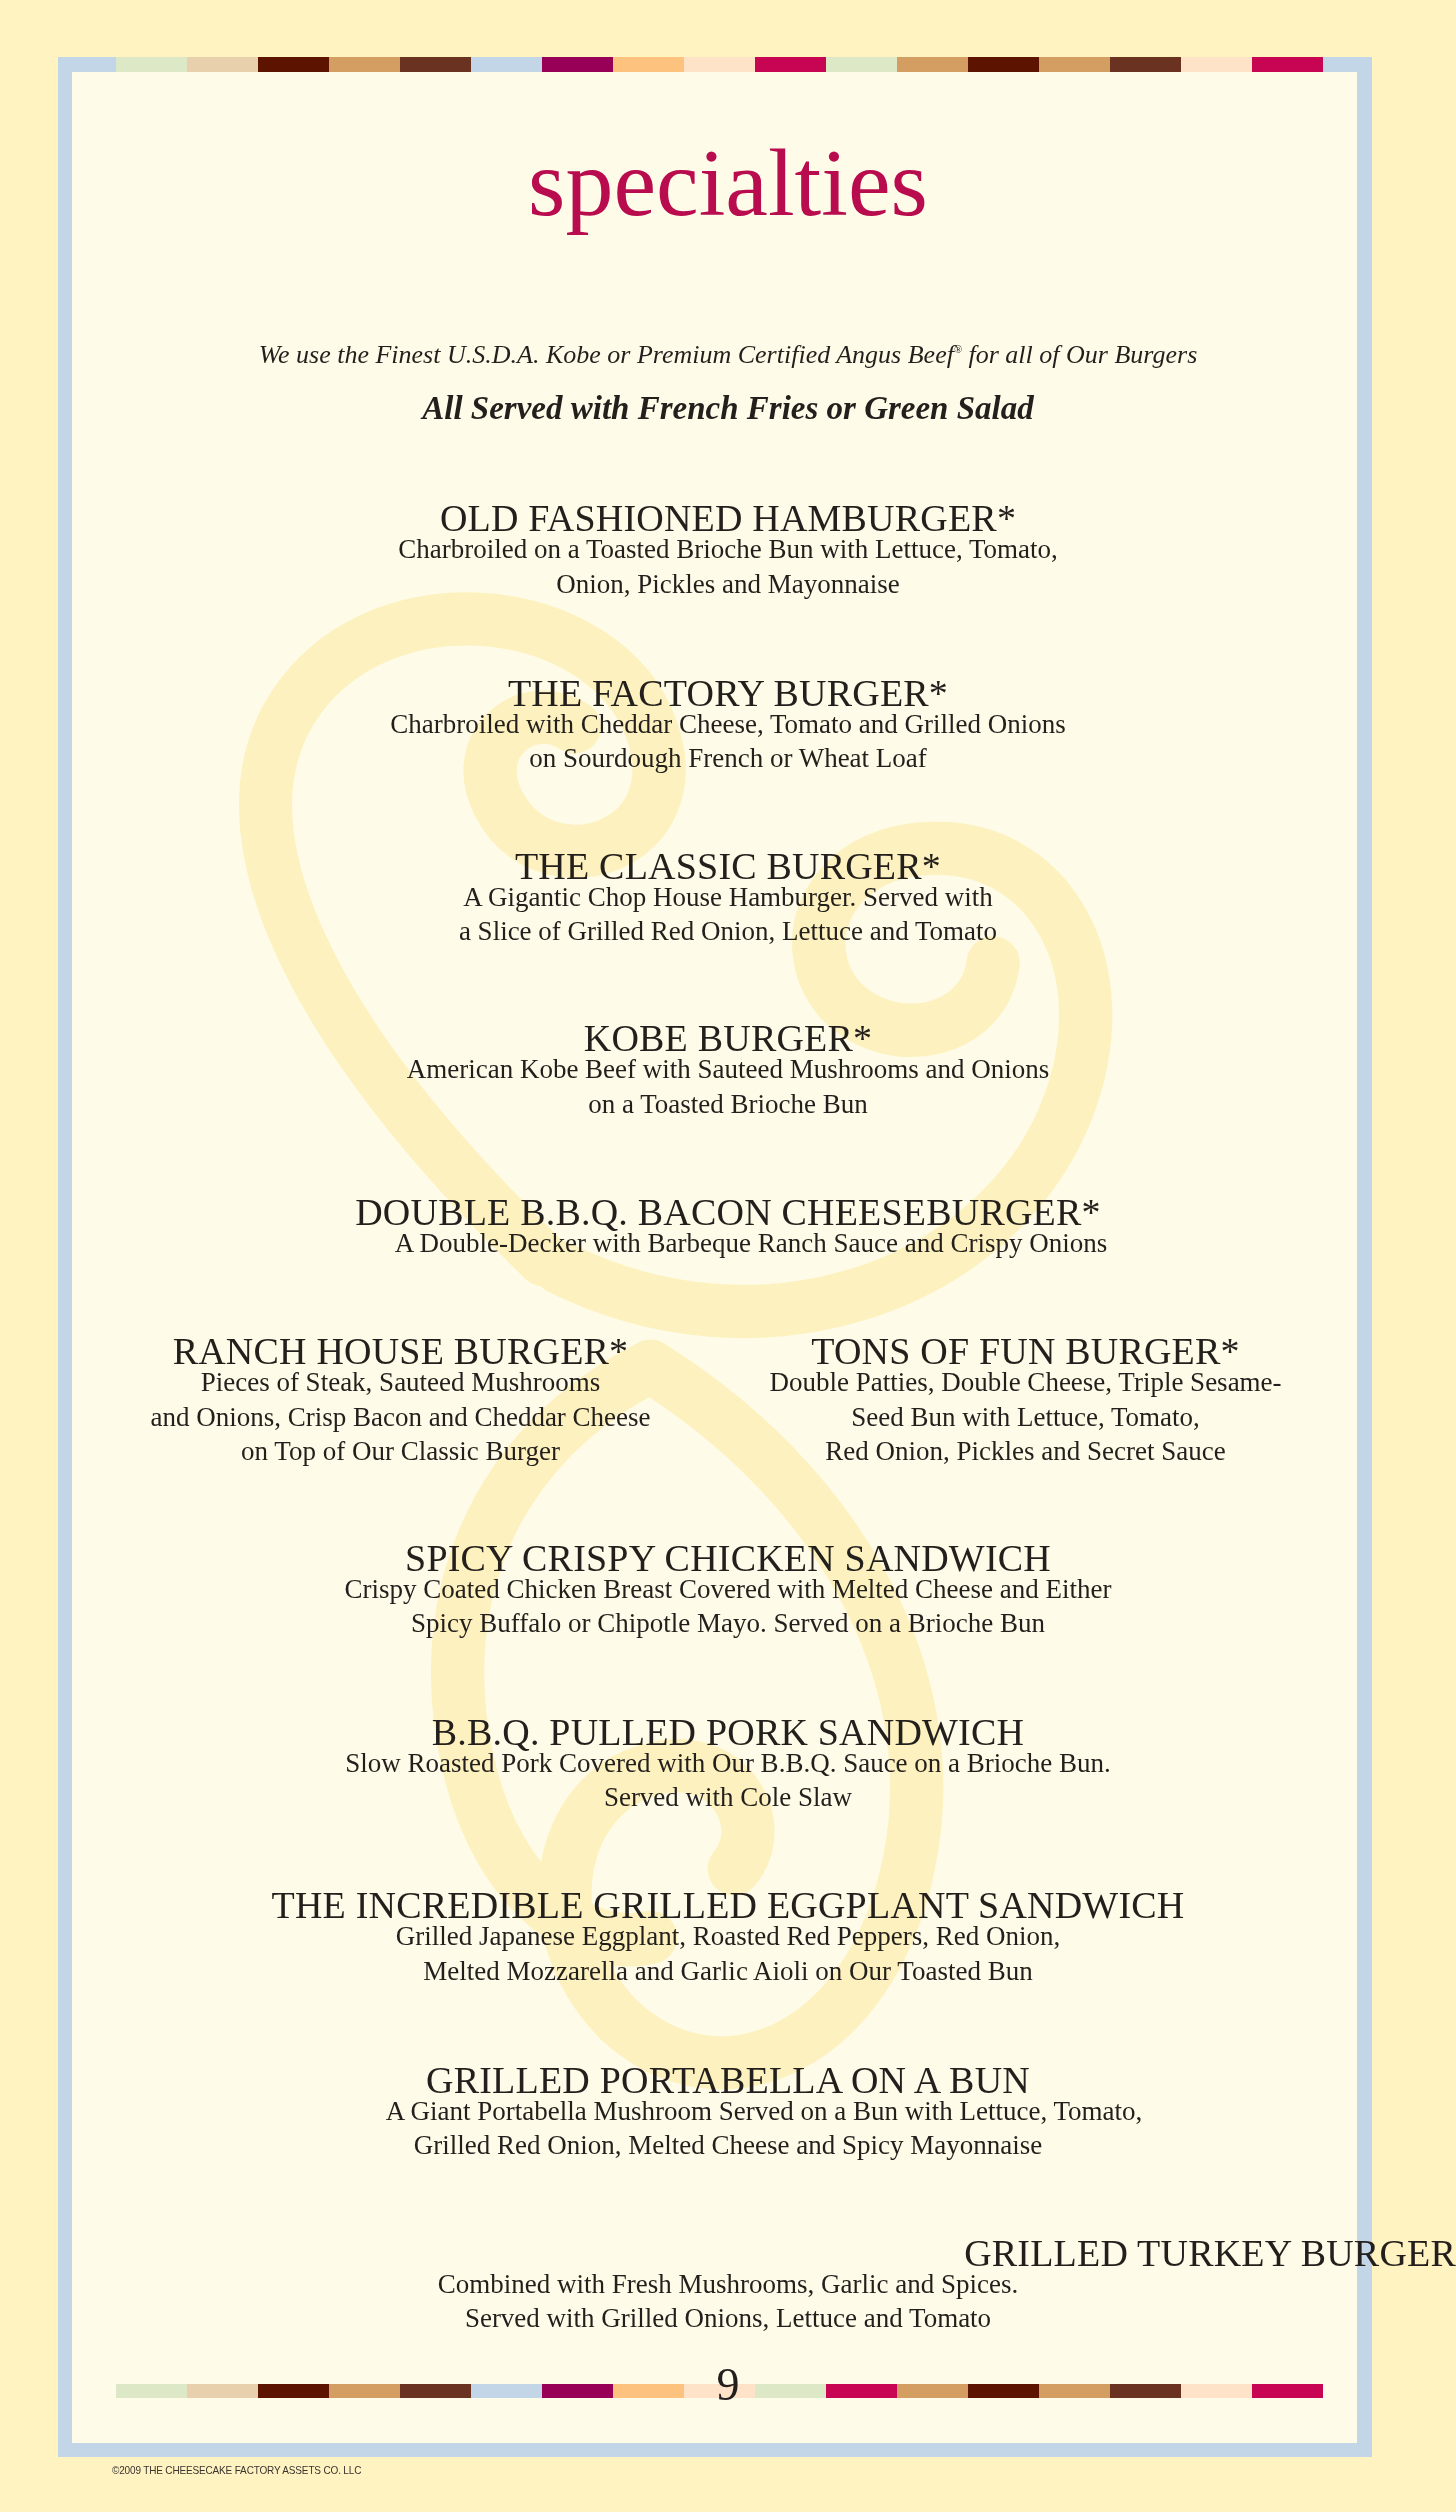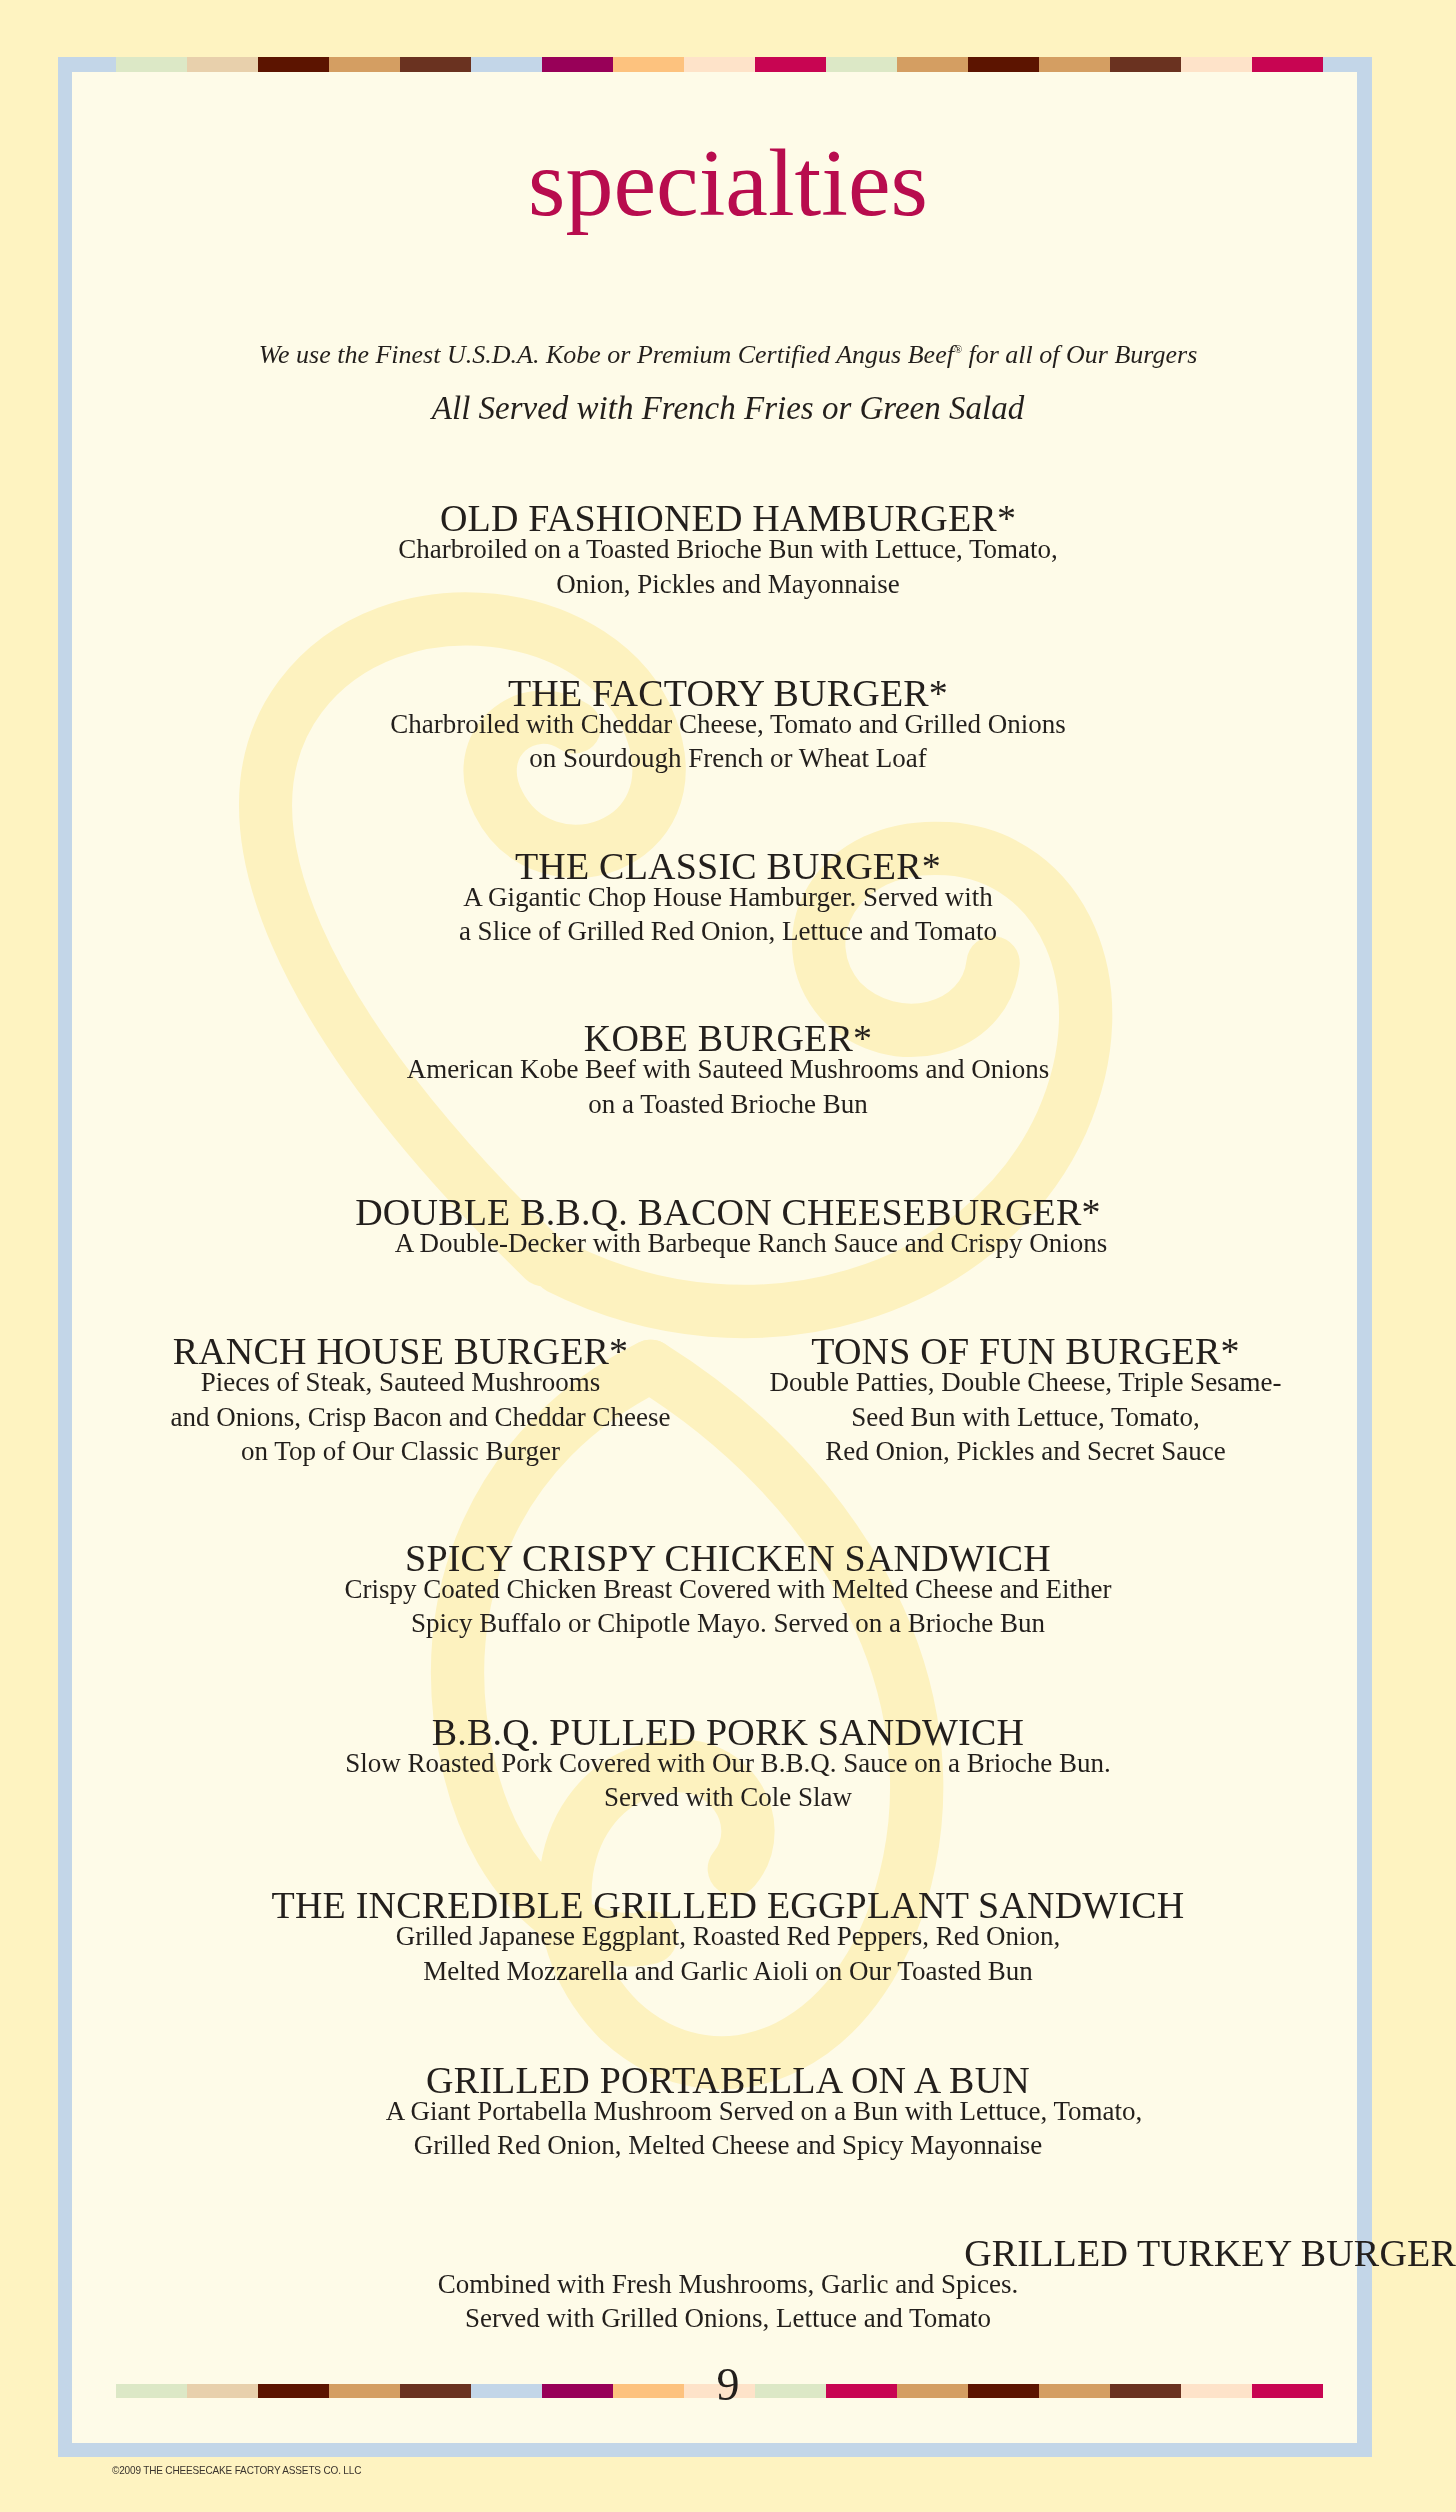--- a/index.html
+++ b/index.html
@@ -93,40 +93,40 @@
     <div class="blk" style="background: rgb(92, 20, 0);"></div>
     <div class="blk" style="background: rgb(212, 158, 98);"></div>
     <div class="blk" style="background: rgb(106, 50, 32);"></div>
     <div class="blk" style="background: rgb(254, 227, 201);"></div>
     <div class="blk" style="background: rgb(200, 5, 82);"></div>
   </div>
 
 <div class="title">specialties</div>
 
 <div class="line intro1" style="top:340px;"><span>We use the Finest U.S.D.A. Kobe or Premium Certified Angus Beef</span><span class="sup">®</span><span> for all of Our Burgers</span></div>
-<div class="line intro2" style="top:390px;">All Served with French Fries or Green Salad</div>
+<div class="line intro2" style="top:390px;font-weight:bold;">All Served with French Fries or Green Salad</div>
 
 <div id="items">
     <div class="line head" style="top: 496px;">OLD FASHIONED HAMBURGER*</div>
     <div class="line desc" style="top: 534px;">Charbroiled on a Toasted Brioche Bun with Lettuce, Tomato,</div>
     <div class="line desc" style="top: 569px;">Onion, Pickles and Mayonnaise</div>
     <div class="line head" style="top: 671px;">THE FACTORY BURGER*</div>
     <div class="line desc" style="top: 709px;">Charbroiled with Cheddar Cheese, Tomato and Grilled Onions</div>
     <div class="line desc" style="top: 743px;">on Sourdough French or Wheat Loaf</div>
     <div class="line head" style="top: 844px;">THE CLASSIC BURGER*</div>
     <div class="line desc" style="top: 882px;">A Gigantic Chop House Hamburger. Served with</div>
     <div class="line desc" style="top: 916px;">a Slice of Grilled Red Onion, Lettuce and Tomato</div>
     <div class="line head" style="top: 1016px;">KOBE BURGER*</div>
     <div class="line desc" style="top: 1054px;">American Kobe Beef with Sauteed Mushrooms and Onions</div>
     <div class="line desc" style="top: 1089px;">on a Toasted Brioche Bun</div>
     <div class="line head" style="top: 1190px;">DOUBLE B.B.Q. BACON CHEESEBURGER*</div>
     <div class="line desc" style="top: 1228px; padding-left: 23px;">A Double-Decker with Barbeque Ranch Sauce and Crispy Onions</div>
     <div class="col head" style="left: 58px; width: 685px; top: 1329px;">RANCH HOUSE BURGER*</div>
     <div class="col desc" style="left: 58px; width: 685px; top: 1367px;">Pieces of Steak, Sauteed Mushrooms</div>
-    <div class="col desc" style="left: 58px; width: 685px; top: 1402px; margin-left: 20px;">and Onions, Crisp Bacon and Cheddar Cheese</div>
+    <div class="col desc" style="left: 58px; width: 685px; top: 1402px;">and Onions, Crisp Bacon and Cheddar Cheese</div>
     <div class="col desc" style="left: 58px; width: 685px; top: 1436px;">on Top of Our Classic Burger</div>
     <div class="col head" style="left: 683px; width: 685px; top: 1329px;">TONS OF FUN BURGER*</div>
     <div class="col desc" style="left: 683px; width: 685px; top: 1367px;">Double Patties, Double Cheese, Triple Sesame-</div>
     <div class="col desc" style="left: 683px; width: 685px; top: 1402px;">Seed Bun with Lettuce, Tomato,</div>
     <div class="col desc" style="left: 683px; width: 685px; top: 1436px;">Red Onion, Pickles and Secret Sauce</div>
     <div class="line head" style="top: 1536px;">SPICY CRISPY CHICKEN SANDWICH</div>
     <div class="line desc" style="top: 1574px;">Crispy Coated Chicken Breast Covered with Melted Cheese and Either</div>
     <div class="line desc" style="top: 1608px;">Spicy Buffalo or Chipotle Mayo. Served on a Brioche Bun</div>
     <div class="line head" style="top: 1710px;">B.B.Q. PULLED PORK SANDWICH</div>
     <div class="line desc" style="top: 1748px;">Slow Roasted Pork Covered with Our B.B.Q. Sauce on a Brioche Bun.</div>

